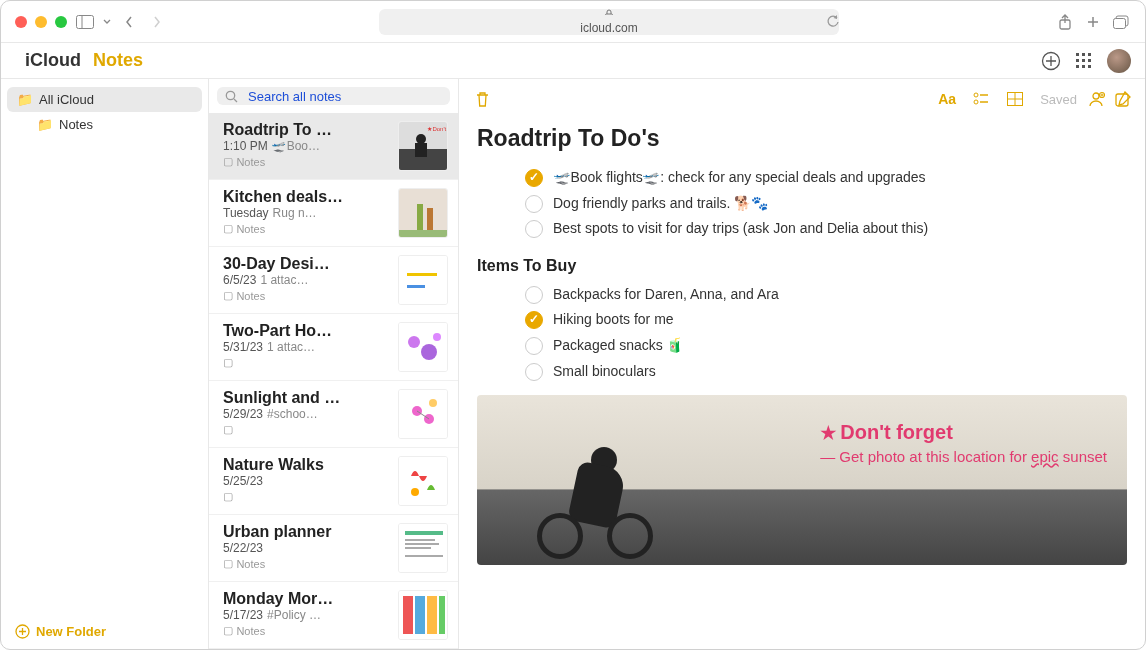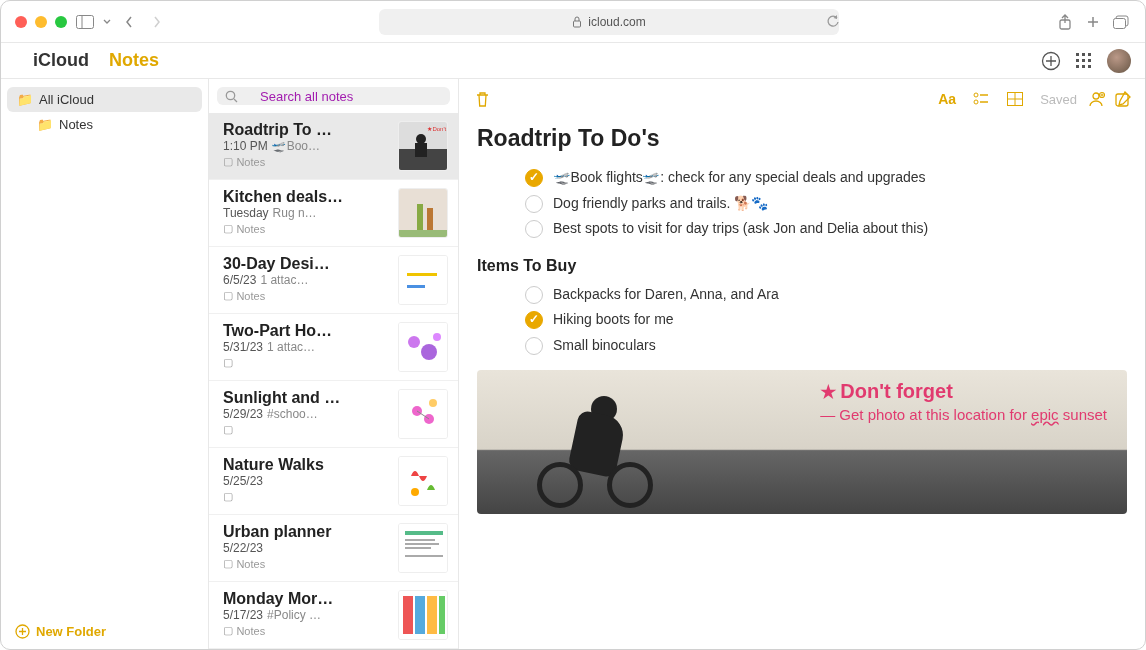--- a/index.html
+++ b/index.html
@@ -5,37 +5,37 @@
 * { margin: 0; padding: 0; box-sizing: border-box; font-family: -apple-system, BlinkMacSystemFont, "Segoe UI", Helvetica, Arial, sans-serif; }
 body { width: 1146px; height: 650px; background: #fff; border: 1px solid #d0d0d0; border-radius: 10px; overflow: hidden; position: relative; }
 .titlebar { height: 42px; display: flex; align-items: center; padding: 0 14px; border-bottom: 1px solid #e8e8e8; gap: 8px; }
 .traffic { display: flex; gap: 8px; }
 .dot { width: 12px; height: 12px; border-radius: 50%; }
 .dot.red { background: #ff5f57; }
 .dot.yellow { background: #febc2e; }
 .dot.green { background: #28c840; }
 .tb-icon { color: #777; width: 20px; height: 20px; display: flex; align-items: center; justify-content: center; }
 .spacer { flex: 1; }
-.urlbar { width: 460px; height: 26px; background: #f0f0f0; border-radius: 6px; display: flex; align-items: center; justify-content: center; color: #555; font-size: 12px; gap: 6px; }
+.urlbar { width: 460px; height: 26px; background: #f0f0f0; border-radius: 6px; display: flex; align-items: center; justify-content: center; color: #555; font-size: 12px; gap: 6px; flex-direction: column; }
 .topbar { height: 36px; display: flex; align-items: center; padding: 0 14px 0 12px; border-bottom: 1px solid #e8e8e8; }
-.brand { display: flex; align-items: center; gap: 20px; font-size: 18px; font-weight: 600; }
+.brand { display: flex; align-items: center; gap: 12px; font-size: 18px; font-weight: 600; }
 .brand .apple { font-size: 15px; }
 .brand .ic { color: #333; }
 .brand .notes { color: #e0a800; }
 .top-right { margin-left: auto; display: flex; align-items: center; gap: 14px; color: #555; }
 .avatar { width: 24px; height: 24px; border-radius: 50%; background: radial-gradient(circle at 40% 35%, #b98, #654); }
 .main { display: flex; height: calc(100% - 78px); }
 .sidebar { width: 208px; border-right: 1px solid #e8e8e8; padding: 8px 6px 0 6px; display: flex; flex-direction: column; }
 .folder { display: flex; align-items: center; gap: 8px; padding: 5px 10px; border-radius: 6px; font-size: 13px; color: #333; }
 .folder.selected { background: #e9e9e9; }
 .folder .ficon { color: #e0a800; font-size: 13px; width: 14px; }
 .folder.sub { padding-left: 30px; }
 .new-folder { margin-top: auto; padding: 10px 8px; color: #e0a800; font-size: 13px; display: flex; align-items: center; gap: 6px; font-weight: 700; }
 .notelist { width: 250px; border-right: 1px solid #e8e8e8; display: flex; flex-direction: column; overflow: hidden; }
-.search { margin: 8px; height: 26px; background: #efefef; border-radius: 6px; display: flex; align-items: center; padding: 0 8px; gap: 22px; color: #a21caf; font-size: 13px; }
+.search { margin: 8px; height: 26px; background: #efefef; border-radius: 6px; display: flex; align-items: center; padding: 0 8px; gap: 10px; color: #1d4ed8; font-size: 13px; }
 .note-item { display: flex; padding: 8px 10px 8px 14px; border-bottom: 1px solid #f0f0f0; gap: 8px; cursor: pointer; }
 .note-item.selected { background: #e9e9e9; }
 .note-meta { flex: 1; overflow: hidden; }
 .note-title { font-size: 16px; font-weight: 600; color: #222; white-space: nowrap; overflow: hidden; text-overflow: ellipsis; }
 .note-sub { font-size: 12px; color: #555; display: flex; gap: 4px; white-space: nowrap; overflow: hidden; }
 .note-sub .date { font-weight: 500; }
 .note-sub .preview { color: #888; overflow: hidden; text-overflow: ellipsis; }
 .note-folder { font-size: 11px; color: #999; display: flex; align-items: center; gap: 3px; margin-top: 2px; }
 .thumb { width: 50px; height: 50px; background: #fff; border: 1px solid #eee; border-radius: 3px; flex: none; display:flex; align-items:center; justify-content:center; overflow:hidden; position:relative; }
 .editor { flex: 1; display: flex; flex-direction: column; overflow: hidden; }
@@ -44,21 +44,21 @@
 .editor-toolbar .tool { width: 18px; height: 18px; display:flex; align-items:center; justify-content:center; }
 .saved { margin-left: auto; color: #bbb; font-size: 13px; display: flex; align-items: center; gap: 10px; }
 .saved .icons { display: flex; gap: 10px; color: #e0a800; }
 .content { padding: 0 18px 12px 18px; overflow-y: auto; flex: 1; }
 .h1 { font-size: 23px; font-weight: 700; margin: 6px 0 16px 0; color: #222; }
 .h2 { font-size: 16px; font-weight: 700; margin: 18px 0 10px 0; color: #222; }
 .check-row { display: flex; align-items: flex-start; gap: 10px; margin: 6px 0; font-size: 14px; color: #333; line-height: 1.4; padding-left: 48px; }
 .bubble { width: 18px; height: 18px; border-radius: 50%; border: 1.5px solid #ccc; flex: none; margin-top: 1px; }
 .bubble.done { background: #e9a800; border-color: #e9a800; position: relative; }
 .bubble.done::after { content: "✓"; color: #fff; font-size: 12px; position: absolute; top: -1px; left: 3px; font-weight: bold; }
-.hero { margin-top: 14px; height: 144px; border-radius: 4px; background: linear-gradient(180deg,#e9e4da 0%, #d8d3c8 55%, #666 56%, #444 100%); position: relative; display: flex; justify-content: flex-end; padding: 8px 20px; overflow:hidden; }
+.hero { margin-top: 14px; height: 170px; border-radius: 4px; background: linear-gradient(180deg,#e9e4da 0%, #d8d3c8 55%, #666 56%, #444 100%); position: relative; display: flex; justify-content: flex-end; padding: 24px 20px; overflow:hidden; }
 .cyclist { position:absolute; left:60px; bottom:0; width:120px; height:130px; }
 .cyclist .head { width:26px; height:26px; background:#222; border-radius:50%; position:absolute; top:12px; left:54px; }
 .cyclist .body { width:48px; height:60px; background:#222; position:absolute; top:30px; left:36px; border-radius:10px 20px 10px 10px; transform: rotate(12deg); }
 .cyclist .wheel { width:46px; height:46px; border:5px solid #222; border-radius:50%; position:absolute; bottom:6px; }
 .cyclist .w1 { left:0; } .cyclist .w2 { left:70px; }
 .hand-note { color: #e13a6f; font-family: "Comic Sans MS", cursive; font-size: 20px; font-weight: 600; line-height: 1.3; text-align: left; }
 .hand-note .star::before { content: "★"; margin-right: 4px; font-size: 18px; }
 .hand-note .sub { font-size: 15px; font-weight: 500; display:block; margin-top:1px; }
 .hand-note .underline { text-decoration: underline wavy; }
 svg { display: block; }
@@ -430,20 +430,24 @@
           <div class="check-row">
             <div class="bubble"></div>
             <div>Backpacks for Daren, Anna, and Ara</div>
           </div>
           <div class="check-row">
             <div class="bubble done"></div>
             <div>Hiking boots for me</div>
           </div>
           <div class="check-row">
             <div class="bubble"></div>
+            <div>Packaged snacks 🧃</div>
+          </div>
+          <div class="check-row">
+            <div class="bubble"></div>
             <div>Small binoculars</div>
           </div>
         </div>
       <div class="hero">
         <div class="cyclist">
             <div class="head"></div>
             <div class="body"></div>
             <div class="wheel w1"></div>
             <div class="wheel w2"></div>
           </div>

